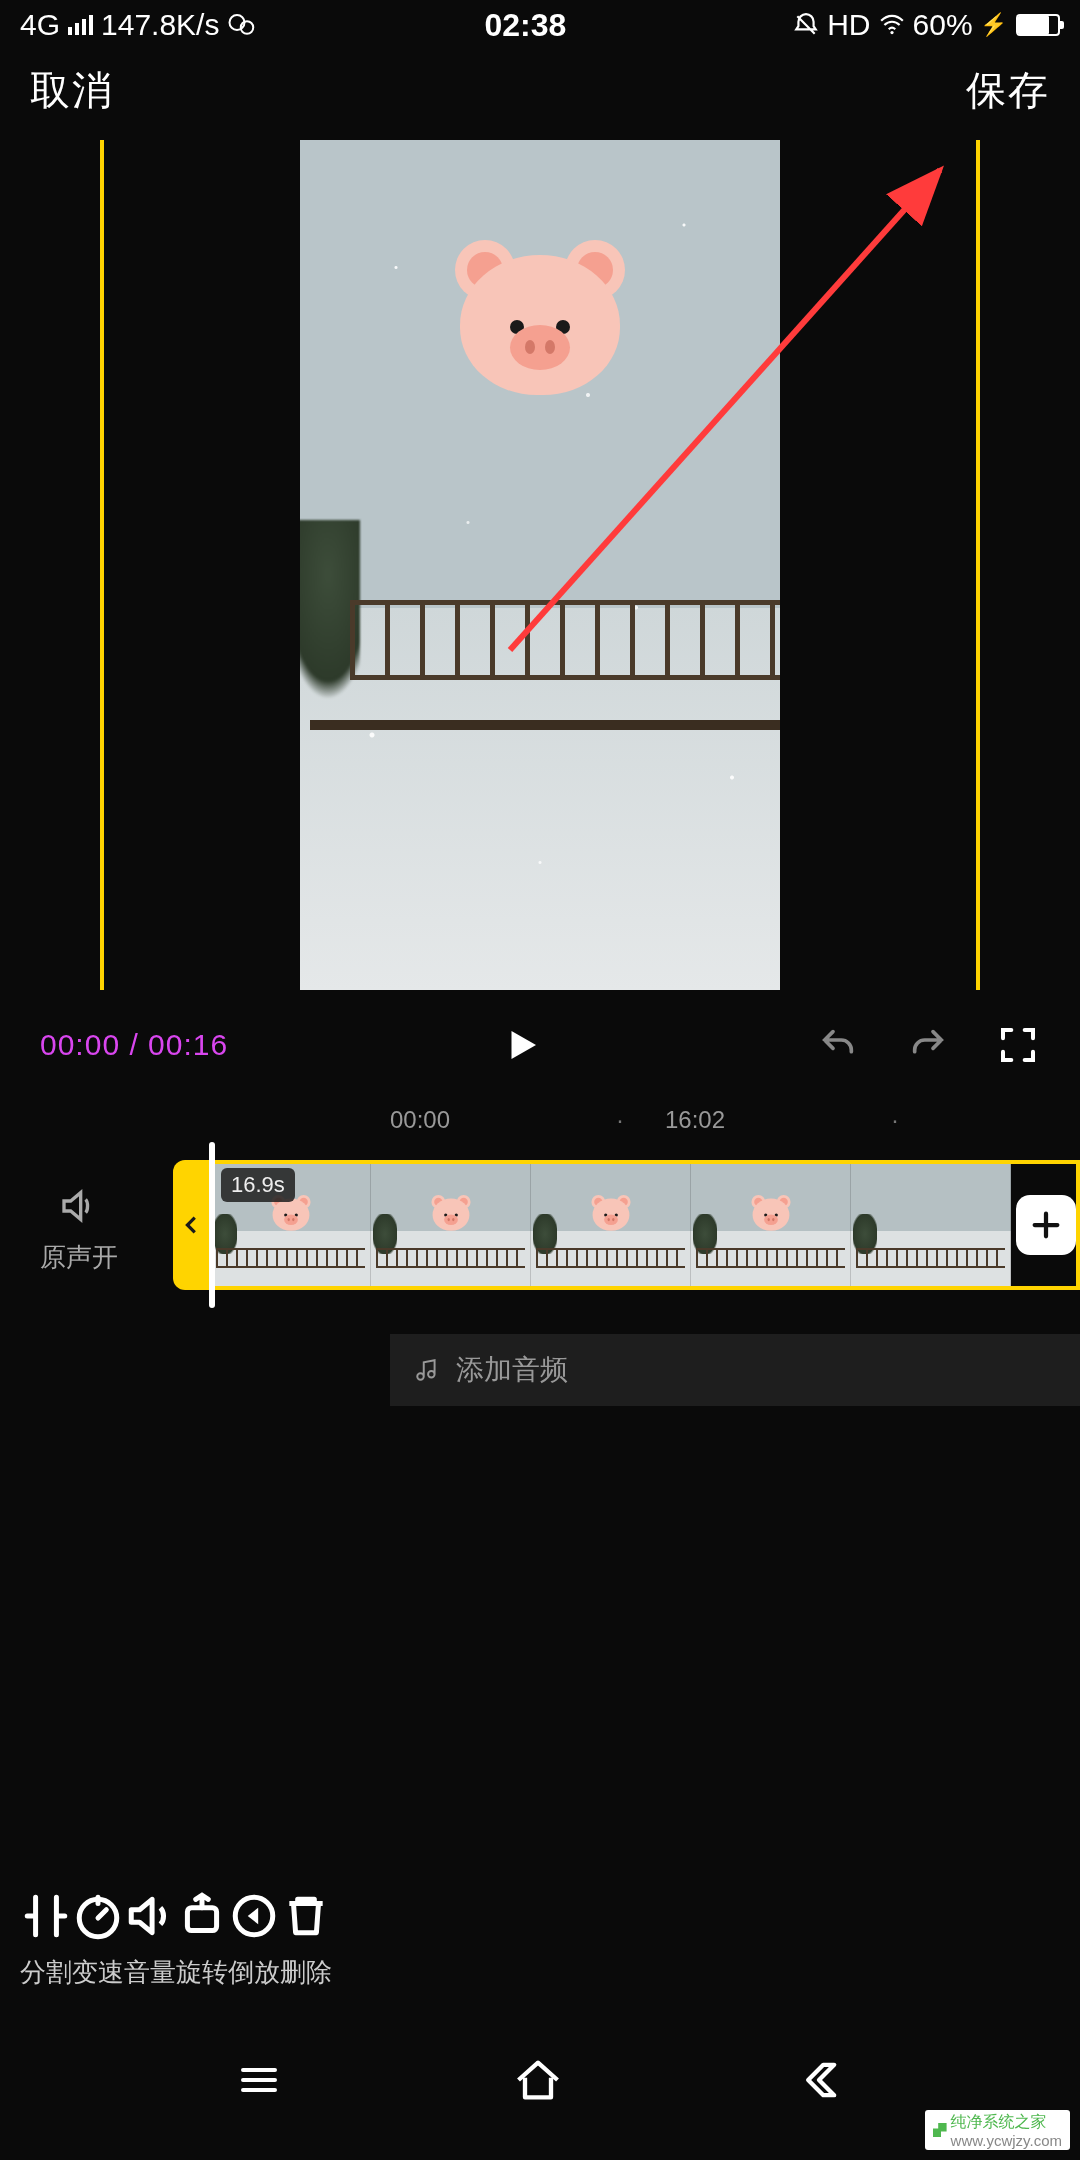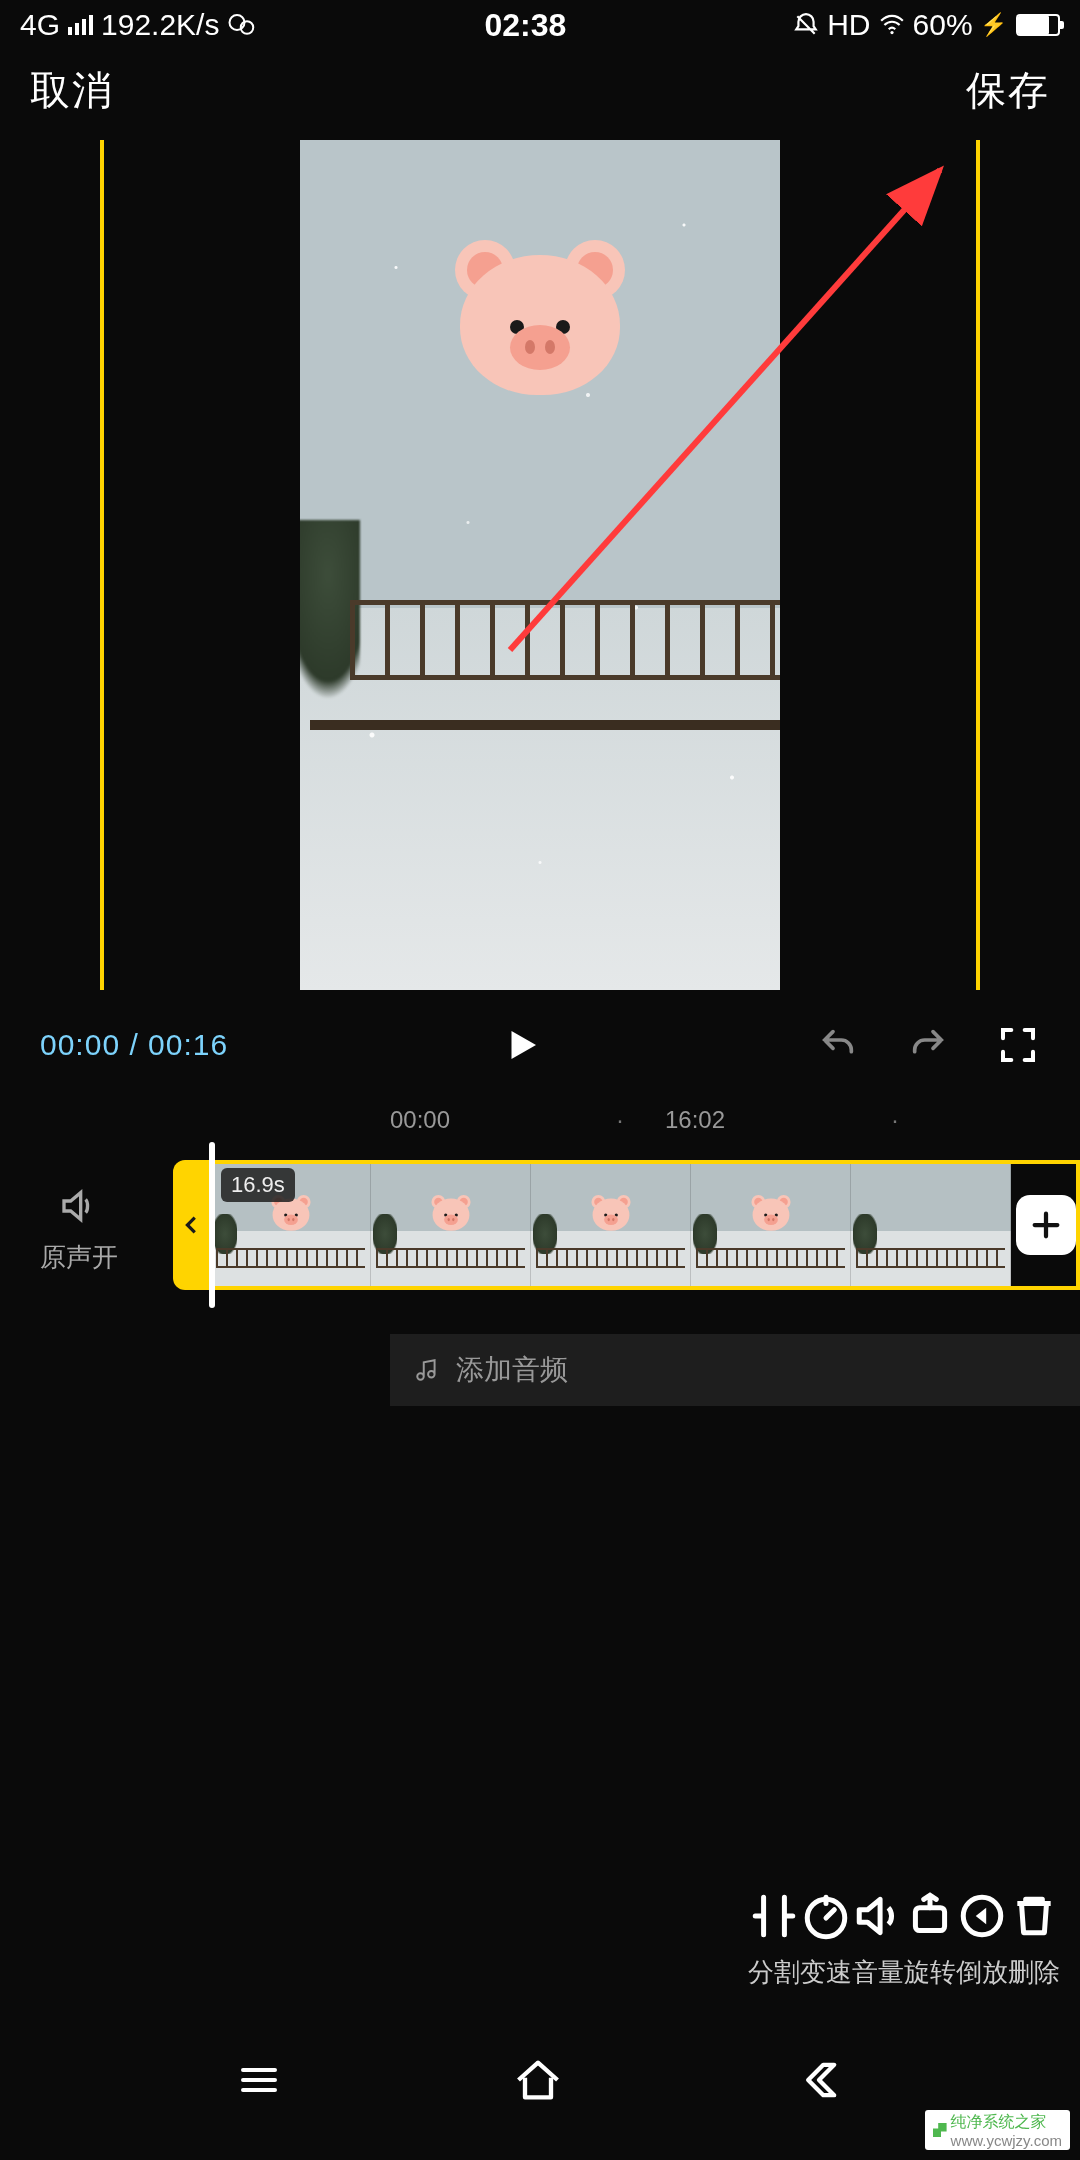--- a/index.html
+++ b/index.html
@@ -48,21 +48,21 @@
 .pig-eye.l{left:50px}.pig-eye.r{right:50px}
 .pig-nose{width:60px;height:45px;background:#f5a090;border-radius:50%;position:absolute;bottom:25px;left:50%;transform:translateX(-50%)}
 .pig-nose::before,.pig-nose::after{content:"";position:absolute;width:10px;height:14px;background:#d47868;border-radius:50%;top:15px}
 .pig-nose::before{left:15px}.pig-nose::after{right:15px}
 
 
 .arrow-svg{position:absolute;top:0;left:0;width:100%;height:100%;pointer-events:none;z-index:5}
 
 
 .playback-row{height:90px;display:flex;align-items:center;padding:0 40px;gap:0}
-.time-display{font-size:30px;color:#7dd3fc;letter-spacing:1px;flex:0 0 auto}
+.time-display{font-size:30px;color:#d946ef;letter-spacing:1px;flex:0 0 auto}
 .play-btn{margin:0 auto}
 .ctrl-group{display:flex;gap:46px;align-items:center}
 .ctrl-ic{width:44px;height:44px;display:flex;align-items:center;justify-content:center}
 
 
 .ruler{height:60px;display:flex;align-items:center;justify-content:flex-start;padding-left:390px;gap:0;font-size:24px;color:#999}
 .ruler span{display:inline-block}
 .ruler .tick{width:185px;text-align:left}
 .ruler .dot{width:90px;text-align:center;color:#777}
 
@@ -77,21 +77,21 @@
 .thumb-fence{position:absolute;bottom:18px;left:5px;right:5px;height:20px;border-top:2px solid #4a3a2a;border-bottom:2px solid #4a3a2a;background:repeating-linear-gradient(90deg,#4a3a2a 0,#4a3a2a 2px,transparent 2px,transparent 10px)}
 .thumb-tree{position:absolute;left:2px;top:50px;width:24px;height:40px;background:radial-gradient(ellipse,#3d4d3a 0%,#2d3a2a 70%,transparent 80%)}
 .duration-chip{position:absolute;top:18px;left:48px;z-index:3;background:rgba(30,30,30,.85);color:#eee;font-size:22px;padding:4px 10px;border-radius:6px}
 .playhead{position:absolute;left:36px;top:-8px;bottom:-8px;width:6px;background:#fff;z-index:4;border-radius:3px}
 .add-btn{position:absolute;right:4px;top:50%;transform:translateY(-50%);width:60px;height:60px;background:#fff;border-radius:14px;display:flex;align-items:center;justify-content:center;z-index:3}
 
 
 .add-audio{margin:34px 0 0 390px;height:72px;background:#1e1e1e;display:flex;align-items:center;gap:16px;padding:0 24px;color:#999;font-size:28px}
 
 
-.bottom-tools{position:absolute;bottom:150px;left:0;right:0;height:140px;display:flex;justify-content:flex-end;align-items:center;padding:0 20px}
+.bottom-tools{position:absolute;bottom:150px;left:0;right:0;height:140px;display:flex;justify-content:flex-start;align-items:center;padding:0 20px}
 .tool{display:flex;flex-direction:column;align-items:center;gap:14px;color:#ccc;font-size:26px}
 .tool-ic{width:50px;height:50px;display:flex;align-items:center;justify-content:center}
 
 
 .nav-bar{position:absolute;bottom:50px;left:0;right:0;height:60px;display:flex;justify-content:space-around;align-items:center;padding:0 120px}
 
 
 .watermark{position:absolute;right:10px;bottom:10px;font-size:16px;color:#4fb84f;background:#fff;padding:2px 8px;border-radius:3px;display:flex;align-items:center;gap:4px}
 .watermark::before{content:"";width:14px;height:14px;background:#4fb84f;clip-path:polygon(0 40%,40% 40%,40% 0,100% 0,100% 60%,60% 60%,60% 100%,0 100%)}
 .wm-sub{font-size:15px;color:#888;display:block;line-height:1}
@@ -103,21 +103,21 @@
 
 <div class="status-bar">
  <div class="status-left">
   <span>4G</span>
   <span class="sig-bars">
         <span></span>
         <span></span>
         <span></span>
         <span></span>
       </span>
-  <span>192.2K/s</span>
+  <span>147.8K/s</span>
   <svg width="30" height="30" viewBox="0 0 24 24">
         <circle cx="8" cy="10" r="6" fill="none" stroke="#fff" stroke-width="1.6"></circle>
         <circle cx="16" cy="14" r="5" fill="none" stroke="#fff" stroke-width="1.6"></circle>
       </svg>
  </div>
  <div class="status-center">02:38</div>
  <div class="status-right">
   <svg width="26" height="26" viewBox="0 0 24 24">
         <path d="M12 2a7 7 0 00-7 7v4l-2 3h18l-2-3V9a7 7 0 00-7-7z M4 4l16 16" fill="none" stroke="#fff" stroke-width="2"></path>
       </svg>

